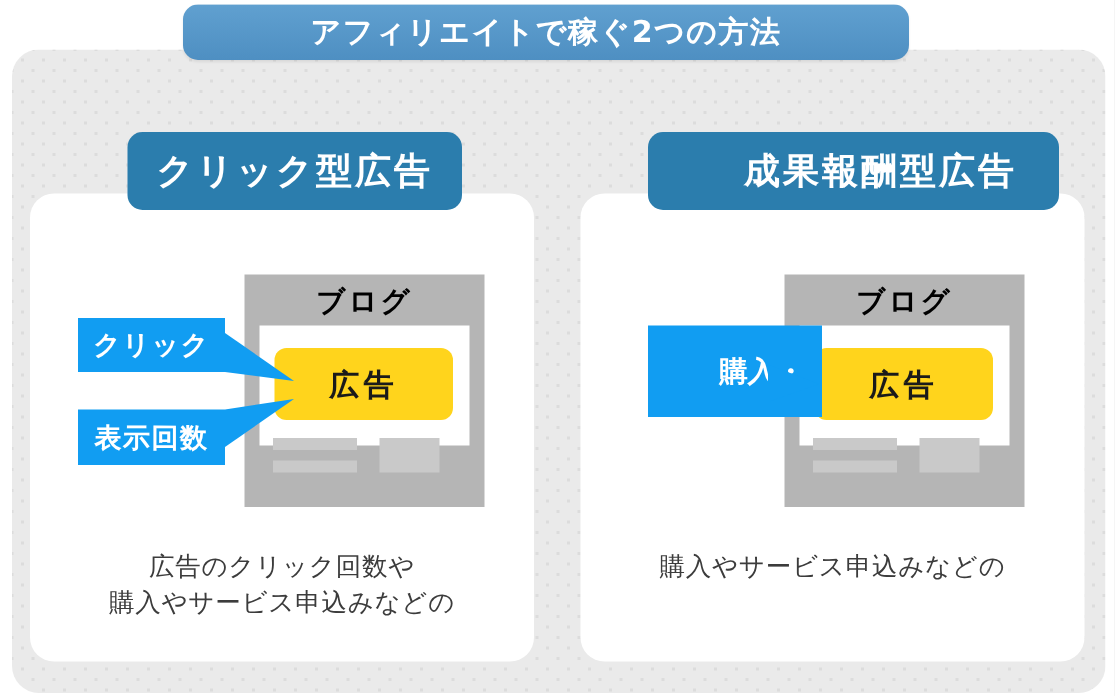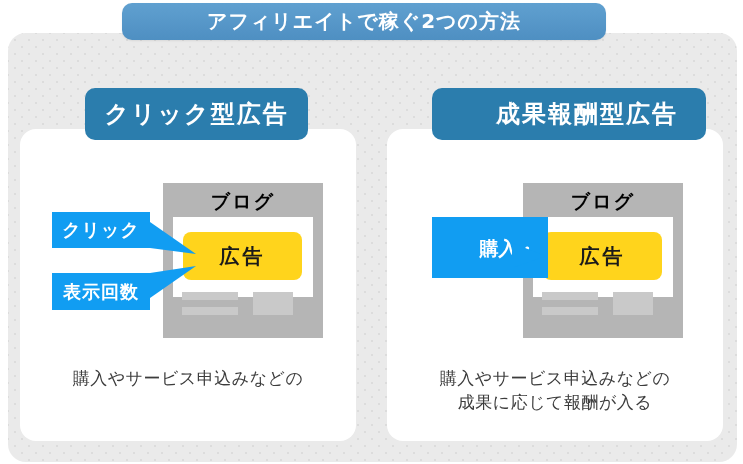--- a/index.html
+++ b/index.html
@@ -125,18 +125,18 @@
 </svg>
 
 <div class="abs callout callout-purchase">
   <span>購入・</span>
 </div>
 <svg class="abs tail" style="left:512px;top:240px;" width="36" height="30" viewBox="0 0 36 30">
   <polygon points="0,3 0,28 34,16"></polygon>
 </svg>
 
 <div class="abs desc desc-left">
+  <div>広告のクリック回数や</div>
   <div>購入やサービス申込みなどの</div>
 </div>
 <div class="abs desc desc-right">
   <div>購入やサービス申込みなどの</div>
-  <div>成果に応じて報酬が入る</div>
 </div>
 
 </body></html>

